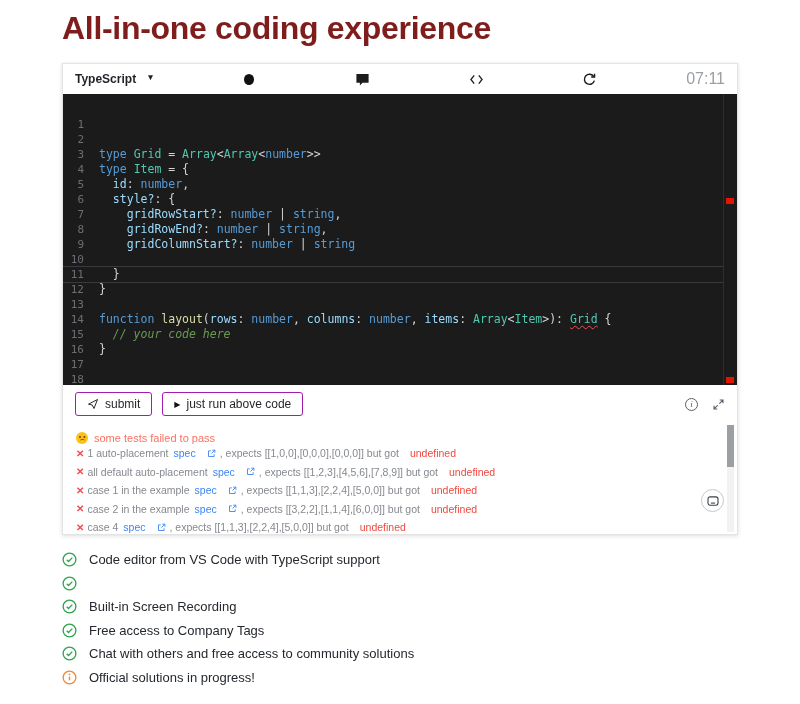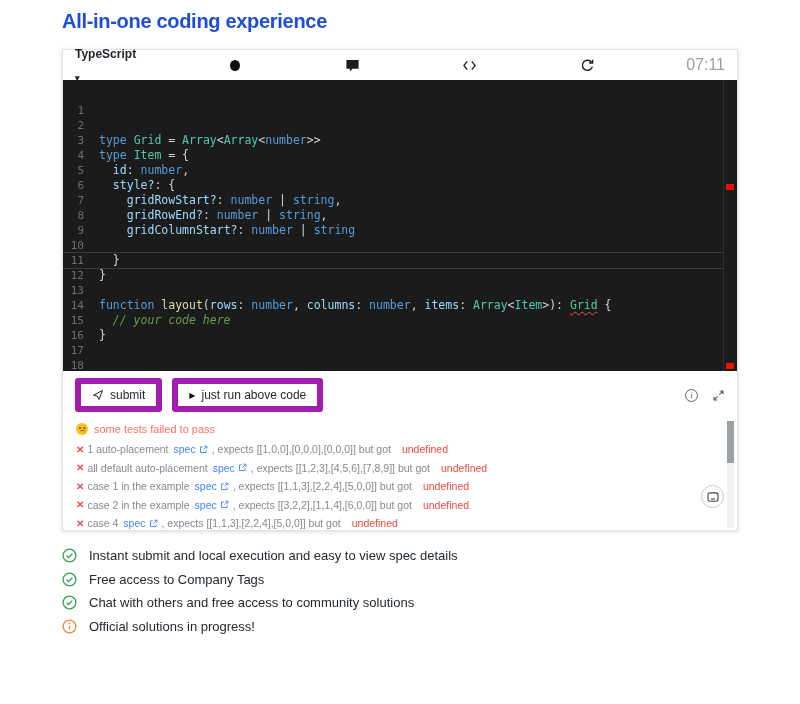--- a/index.html
+++ b/index.html
@@ -1,32 +1,32 @@
 <!DOCTYPE html>
 <html><head>
 <meta charset="utf-8">
 <style>
   * { margin:0; padding:0; box-sizing:border-box; }
   html,body { width:800px; background:#fff; font-family:"Liberation Sans", sans-serif; }
   body { height:704px; overflow:hidden; }
 
   .page-title {
     margin:10px 0 0 62px;
-    font-size:20px; font-weight:700; color:#1d4ed8; letter-spacing:-0.3px;
+    font-size:32px; font-weight:700; color:#7f1d1d; letter-spacing:-0.3px;
   }
 
   .panel {
     margin:16px 0 0 62px; width:676px;
     border:1px solid #e3e3e3; box-shadow:0 1px 4px rgba(0,0,0,.14);
     background:#fff;
   }
 
   
   .toolbar { height:30px; display:flex; align-items:center; padding:0 12px; background:#fff; }
-  .lang-select { display:flex; align-items:flex-start; gap:12px; font-size:12px; font-weight:700; color:#1f2328; cursor:pointer;flex-direction:column; }
+  .lang-select { display:flex; align-items:flex-start; gap:12px; font-size:12px; font-weight:700; color:#1f2328; cursor:pointer; }
   .lang-caret { font-size:9px; color:#1f2328; }
   .toolbar-mid { flex:1; display:flex; justify-content:space-around; align-items:center; padding:0 40px; }
   .tb-icon { width:16px; height:16px; display:flex; align-items:center; justify-content:center; cursor:pointer; }
   .record-dot { width:10px; height:11px; background:#111; border-radius:50%; }
   .toolbar-time { font-size:16px; color:#9aa0a6; }
 
   
   .editor {
     position:relative; height:291px; background:#1b1b1b; overflow:hidden;
     font-family:"DejaVu Sans Mono", monospace; font-size:11.5px; line-height:15px;
@@ -47,48 +47,48 @@
   .tok-cm { color:#6a9955;font-style:italic; }
   .tok-tyq { color:#4ec9b0; text-decoration:underline wavy #f14c4c 1px; text-underline-offset:2px; }
 
   .overview-ruler { position:absolute; top:0; right:0; bottom:0; width:14px; border-left:1px solid #2e2e2e; }
   .ruler-marker { position:absolute; right:3px; width:8px; height:6px; background:#e51400; }
 
   
   .actions { display:flex; align-items:center; gap:10px; padding:7px 12px; background:#fff; }
   .btn {
     display:inline-flex; align-items:center; gap:6px;
-    border:6px solid #a21caf; border-radius:3px; background:#fff;
+    border:1px solid #a21caf; border-radius:3px; background:#fff;
     font-family:"Liberation Sans", sans-serif; font-size:12px; color:#1f2328;
     padding:4px 11px; cursor:pointer;
   }
   .play-glyph { font-size:8px; color:#111; }
   .actions-right { margin-left:auto; display:flex; align-items:center; gap:14px; color:#57606a; }
   .icon-btn { display:flex; align-items:center; justify-content:center; cursor:pointer; }
   .info-circle {
     width:13px; height:13px; border:1px solid #57606a; border-radius:50%;
     font-size:9px; font-family:"Liberation Serif", serif; color:#57606a;
     display:flex; align-items:center; justify-content:center; font-style:italic;
   }
 
   
   .results { position:relative; height:111px; padding:4px 34px 6px 13px; background:#fff; overflow:hidden; }
-  .results-header { display:flex; align-items:flex-start; gap:6px; height:17px; font-size:11px; color:#fa7163; }
+  .results-header { display:flex; align-items:flex-end; gap:6px; height:17px; font-size:11px; color:#fa7163; }
   .emoji-sad { position:relative; width:12px; height:12px; border-radius:50%; background:#fcc21b; flex:none; }
   .emoji-sad::before {
     content:""; position:absolute; top:4px; left:3px; width:1.6px; height:1.6px; border-radius:50%;
     background:#7a4f01; box-shadow:4.4px 0 0 #7a4f01;
   }
   .emoji-sad::after {
     content:""; position:absolute; left:3.5px; bottom:1.5px; width:5px; height:2.5px;
     border-top:1.2px solid #7a4f01; border-radius:50%;
   }
   .test-row { display:flex; align-items:center; height:18.5px; font-size:10.5px; color:#85898f; white-space:nowrap; }
   .x-mark { color:#f14c4c; font-weight:700; margin-right:3px; font-size:10px; }
-  .spec-link { display:inline-flex; align-items:center; gap:3px; color:#3d85f4; margin:0 4px 0 5px; cursor:pointer; text-decoration:none; }
+  .spec-link { display:inline-flex; align-items:center; gap:11px; color:#3d85f4; margin:0 4px 0 5px; cursor:pointer; text-decoration:none; }
   .got-red { color:#f0483e; margin-left:11px; }
 
   .results-scrollbar { position:absolute; top:2px; right:3px; bottom:2px; width:7px; background:#f2f2f2; }
   .results-scrollbar .thumb { position:absolute; top:0; left:0; width:7px; height:42px; background:#9aa0a3; cursor:pointer; }
 
   .fab {
     position:absolute; right:13px; bottom:22px; width:23px; height:23px;
     border:1px solid #c3c8cd; border-radius:50%; background:#fff;
     display:flex; align-items:center; justify-content:center; cursor:pointer;
   }
@@ -322,21 +322,38 @@
 </div>
 
 <div class="features" id="feature-list">
     <div class="feature-item">
       <span class="f-icon">
         <svg width="15" height="15" viewBox="0 0 16 16">
           <circle cx="8" cy="8" r="6.8" fill="none" stroke="#2da44e" stroke-width="1.4"></circle>
           <path d="M5 8.2l2 2 4-4.2" fill="none" stroke="#2da44e" stroke-width="1.4"></path>
         </svg>
       </span>
-      <span>Instant submit and local execution and easy to view spec details</span>
+      <span>Code editor from VS Code with TypeScript support</span>
+    </div>
+    <div class="feature-item">
+      <span class="f-icon">
+        <svg width="15" height="15" viewBox="0 0 16 16">
+          <circle cx="8" cy="8" r="6.8" fill="none" stroke="#2da44e" stroke-width="1.4"></circle>
+          <path d="M5 8.2l2 2 4-4.2" fill="none" stroke="#2da44e" stroke-width="1.4"></path>
+        </svg>
+      </span>
+    </div>
+    <div class="feature-item">
+      <span class="f-icon">
+        <svg width="15" height="15" viewBox="0 0 16 16">
+          <circle cx="8" cy="8" r="6.8" fill="none" stroke="#2da44e" stroke-width="1.4"></circle>
+          <path d="M5 8.2l2 2 4-4.2" fill="none" stroke="#2da44e" stroke-width="1.4"></path>
+        </svg>
+      </span>
+      <span>Built-in Screen Recording</span>
     </div>
     <div class="feature-item">
       <span class="f-icon">
         <svg width="15" height="15" viewBox="0 0 16 16">
           <circle cx="8" cy="8" r="6.8" fill="none" stroke="#2da44e" stroke-width="1.4"></circle>
           <path d="M5 8.2l2 2 4-4.2" fill="none" stroke="#2da44e" stroke-width="1.4"></path>
         </svg>
       </span>
       <span>Free access to Company Tags</span>
     </div>

